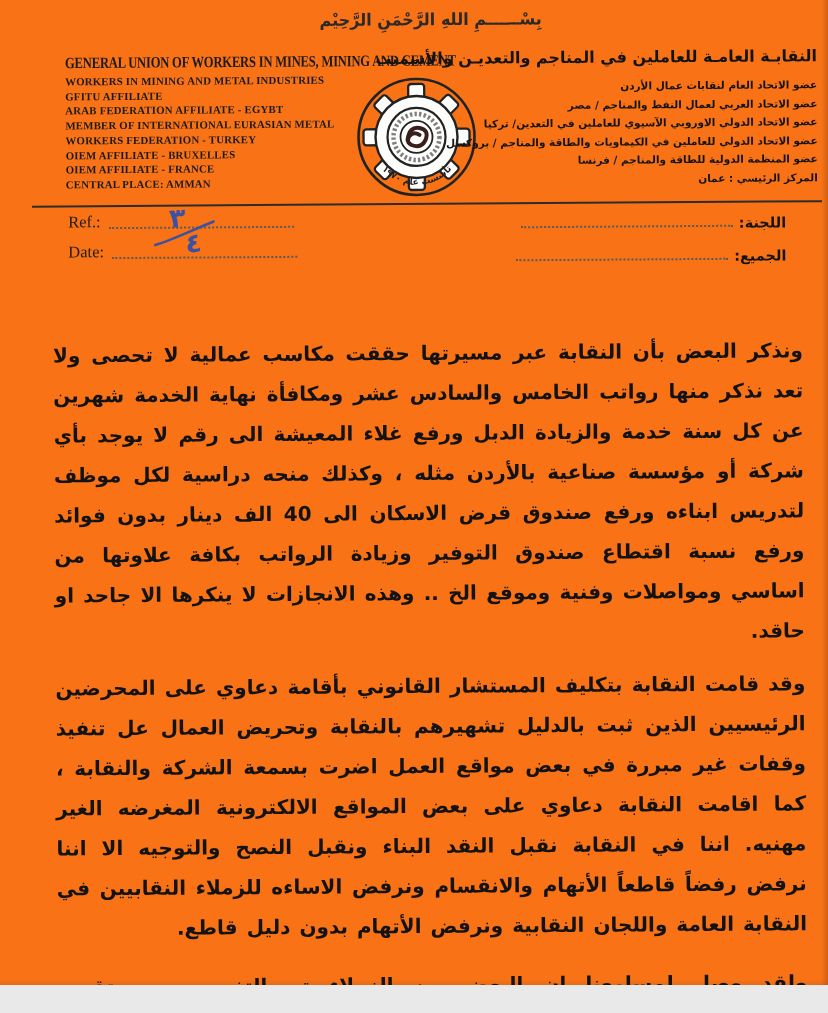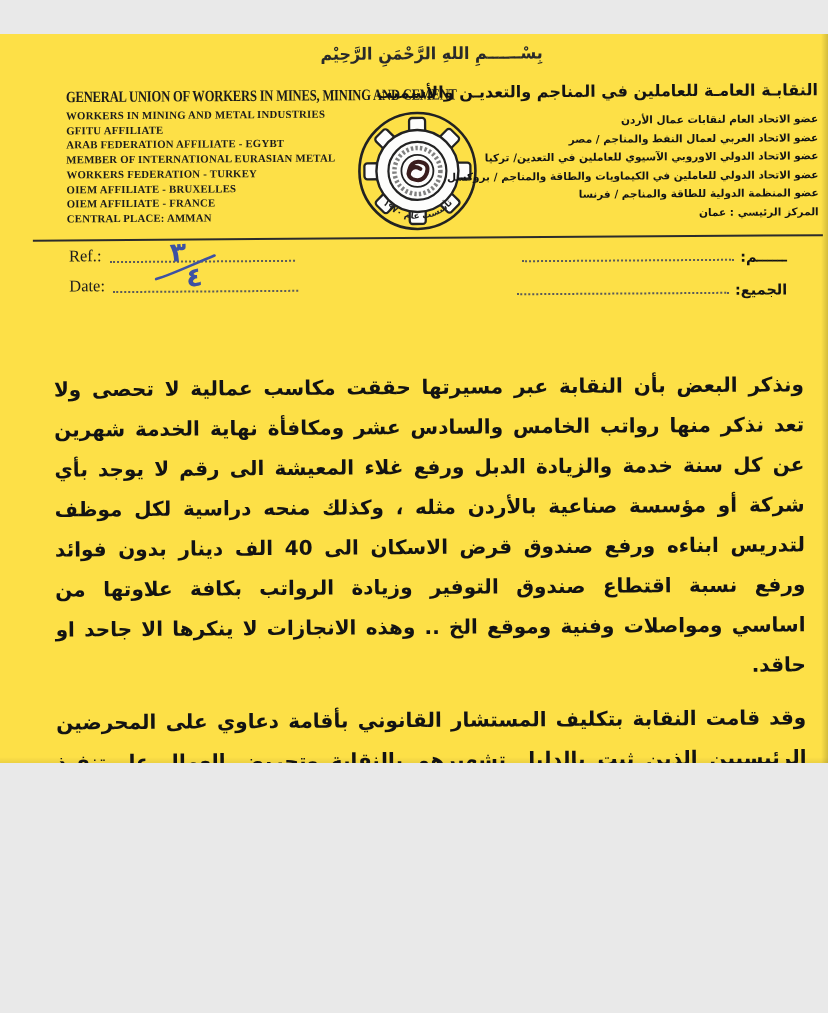--- a/index.html
+++ b/index.html
@@ -2,22 +2,22 @@
 <html lang="ar"><head>
 <meta charset="utf-8">
 <style>
   html,body{margin:0;padding:0;}
   body{
     width:828px;height:1013px;overflow:hidden;
     background:#e9e9e9;
     font-family:"DejaVu Sans",sans-serif;
   }
   .page{
-    position:relative;width:828px;height:729px;
-    background:#fde047;overflow:hidden;margin-top:34px;
+    position:relative;width:828px;height:985px;
+    background:#f97316;overflow:hidden;
   }
   .page::after{
     content:"";position:absolute;top:0;right:0;width:7px;height:100%;
     background:linear-gradient(to right,rgba(0,0,0,0),rgba(0,0,0,0.16));
     pointer-events:none;
   }
   .page::before{
     content:"";position:absolute;left:0;bottom:0;width:100%;height:6px;
     background:linear-gradient(to bottom,rgba(0,0,0,0),rgba(0,0,0,0.07));
     pointer-events:none;
@@ -165,21 +165,21 @@
     <div class="ref-row">
       <span>Ref.:</span>
       <span class="dots"></span>
     </div>
     <div class="date-row">
       <span>Date:</span>
       <span class="dots"></span>
     </div>
 
     <div class="raqam-row">
-      <span>ــــــم:</span>
+      <span>اللجنة:</span>
       <span class="dots"></span>
     </div>
     <div class="tareekh-row">
       <span>الجميع:</span>
       <span class="dots"></span>
     </div>
 
     <svg class="handwriting" viewBox="0 0 78 58">
       <g transform="rotate(-4 39 29)">
         <text x="22" y="26" font-size="27" font-weight="bold" fill="#3d51a3">٣</text>

